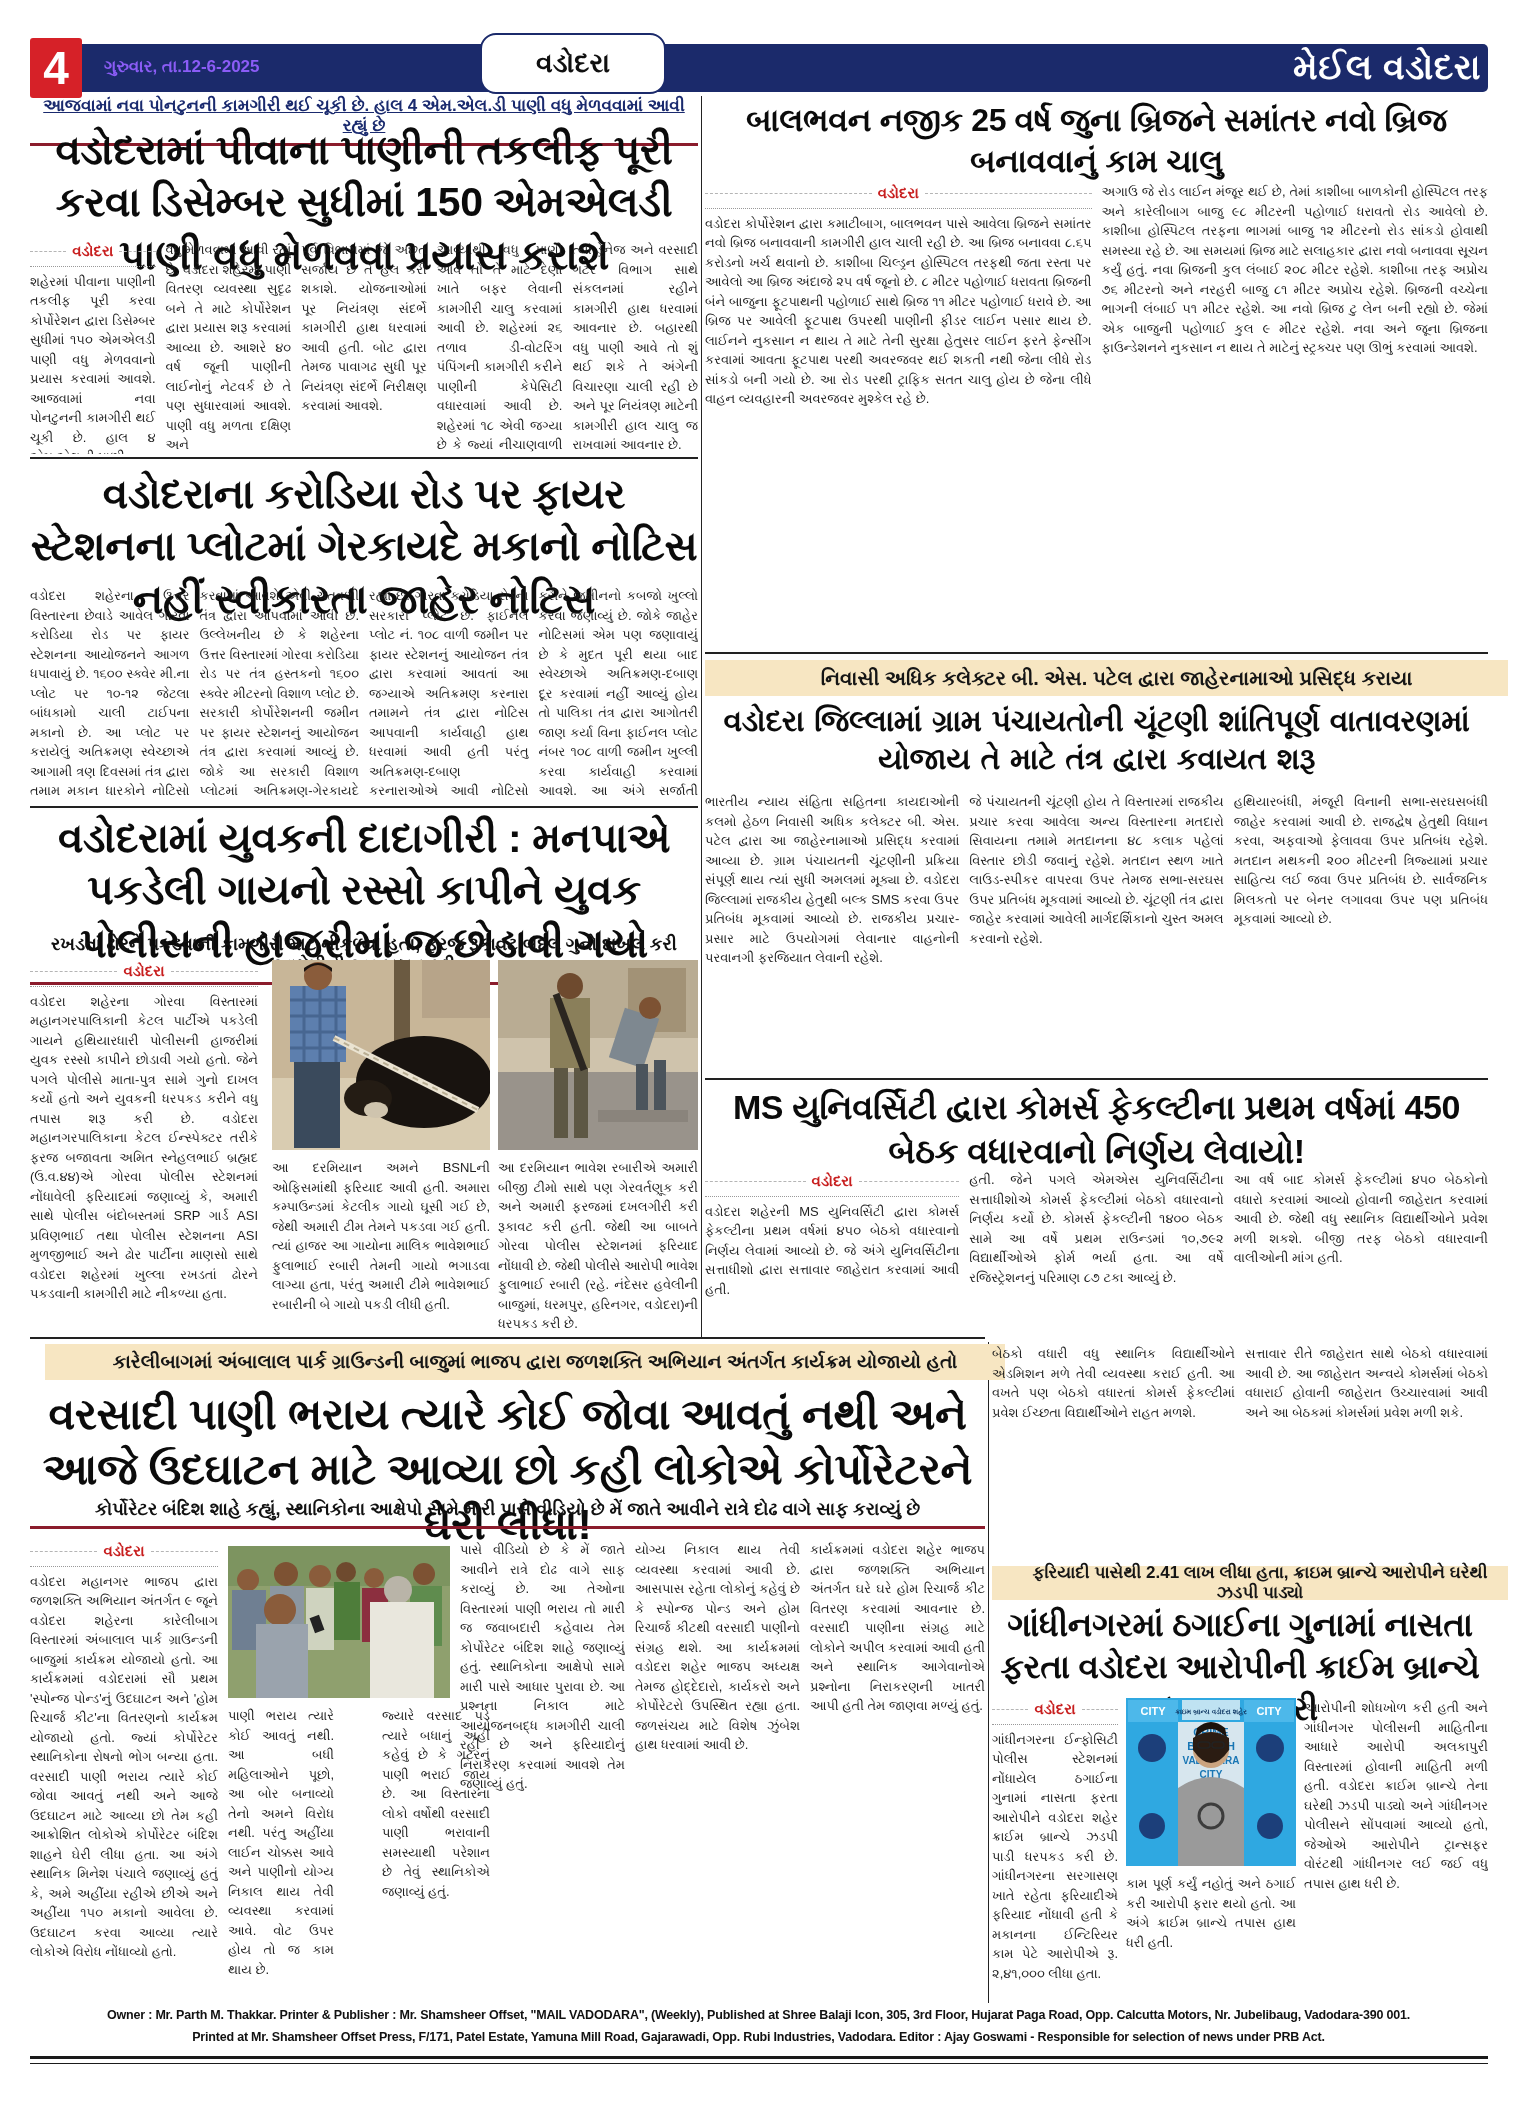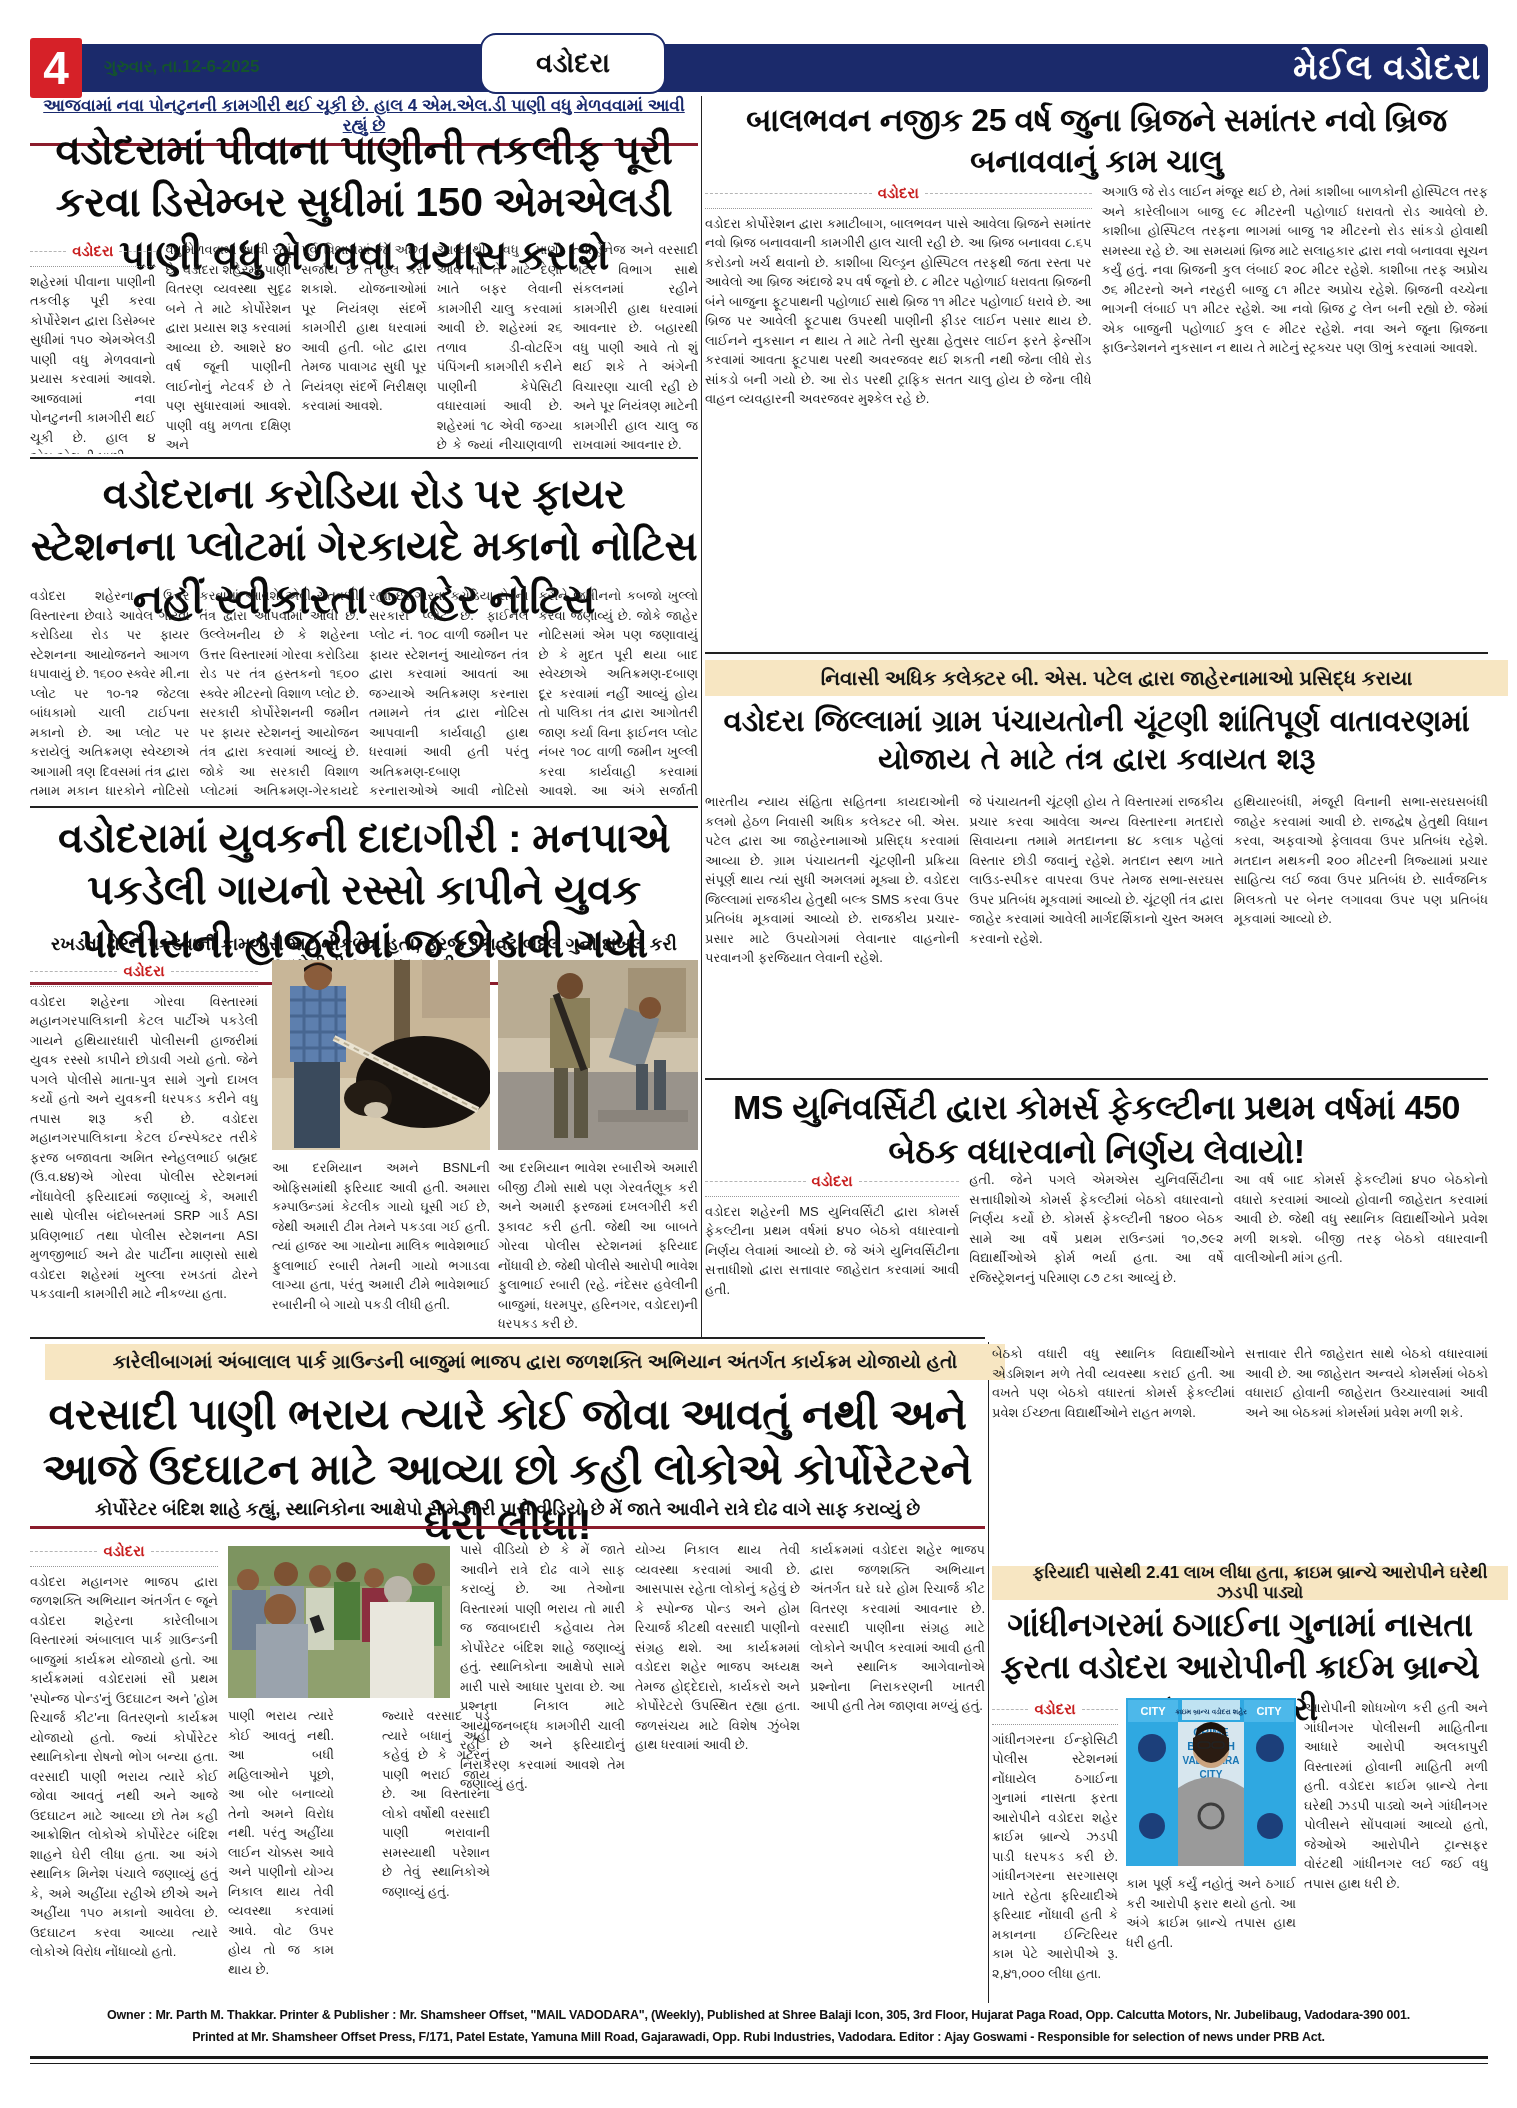--- a/index.html
+++ b/index.html
@@ -3,21 +3,21 @@
 <meta charset="utf-8">
 <style>
   html,body{margin:0;padding:0;background:#e8e8e8;}
   .page{position:relative;width:1517px;height:2108px;background:#ffffff;
         font-family:"Liberation Sans","DejaVu Sans",sans-serif;color:#1c1c1c;overflow:hidden;}
   .abs{position:absolute;}
   
   .topbar{left:30px;top:44px;width:1458px;height:48px;background:#1b2a6b;border-radius:5px;}
   .pagenum{left:30px;top:38px;width:52px;height:60px;background:#d62128;color:#fff;
            font-size:46px;font-weight:800;display:flex;align-items:center;justify-content:center;border-radius:3px;}
-  .date{left:104px;top:57px;color:#14532d;font-weight:700;font-size:17px;}
+  .date{left:104px;top:57px;color:#8b5cf6;font-weight:700;font-size:17px;}
   .pill{left:480px;top:33px;width:182px;height:57px;background:#fff;border:2px solid #1b2a6b;
         border-radius:16px;display:flex;align-items:center;justify-content:center;
         font-size:27px;font-weight:800;color:#101010;}
   .masthead{right:36px;top:47px;color:#fff;font-size:35px;font-weight:800;letter-spacing:0.5px;}
   
   .vrule{width:0;border-left:1.5px solid #222;}
   .hrule{height:0;border-top:2px solid #222;}
   .dblrule{border-top:3px solid #1a1a1a;border-bottom:1.5px solid #1a1a1a;height:4px;}
   
   .strap{font-size:17px;font-weight:700;color:#1a2a6e;text-align:center;text-decoration:underline;

